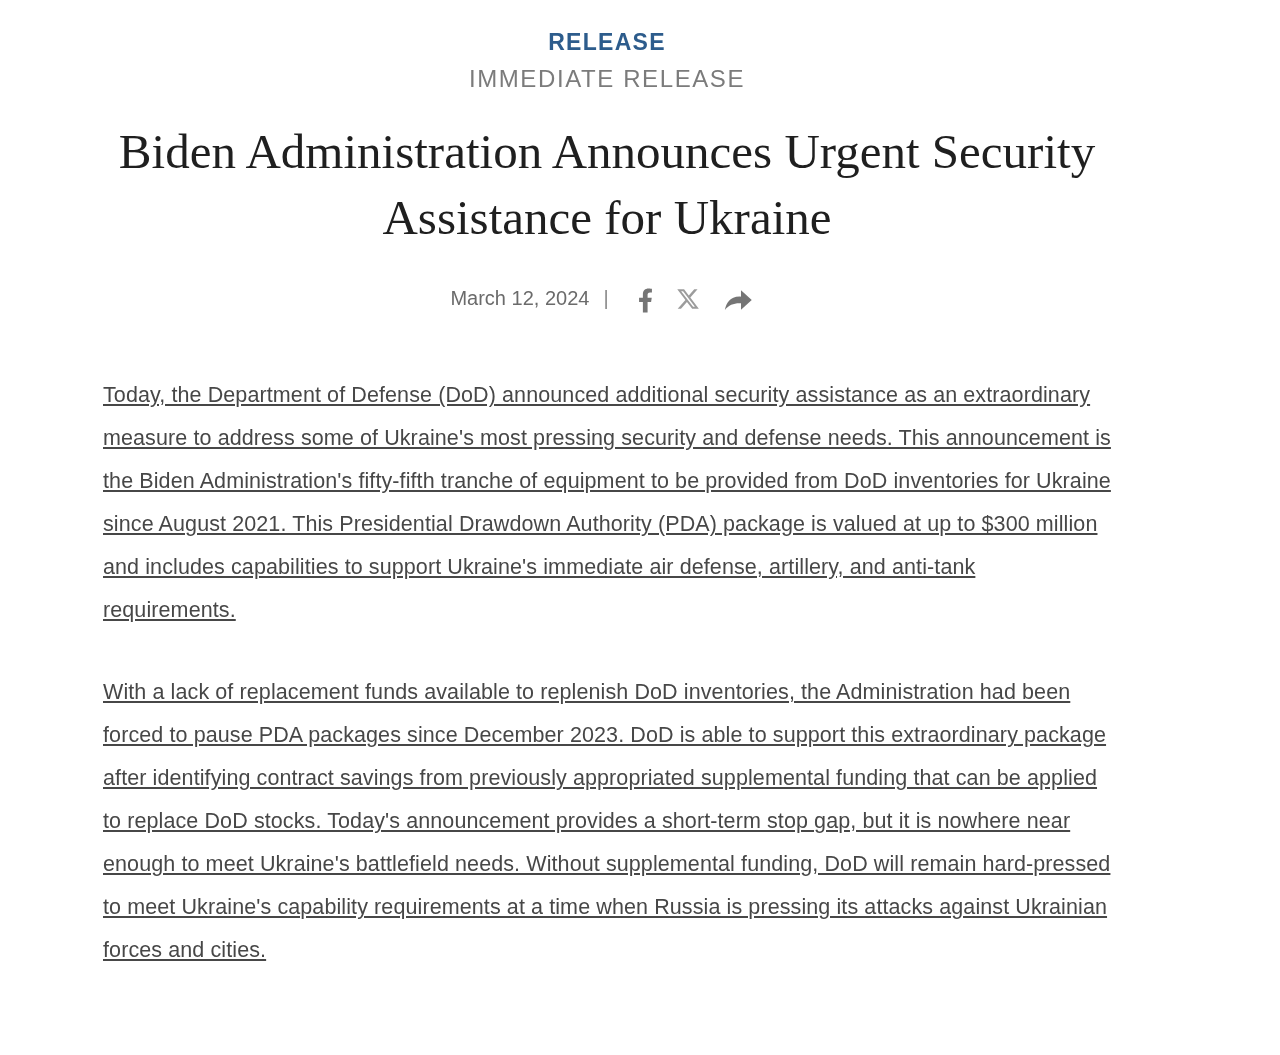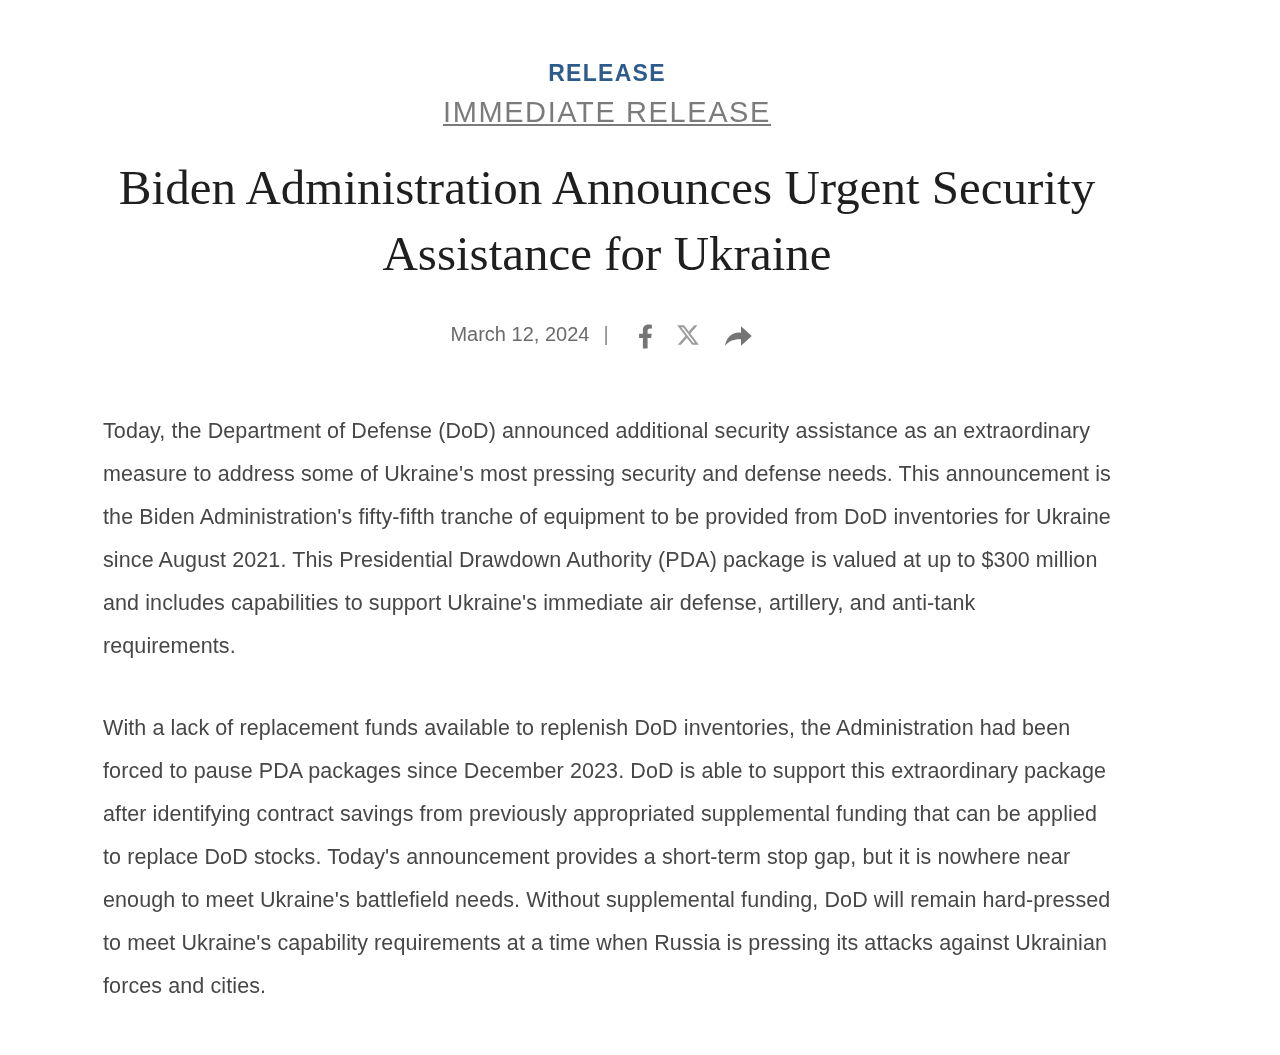--- a/index.html
+++ b/index.html
@@ -17,37 +17,36 @@
   body{
     width:1280px;
     min-height:1055px;
     background:#ffffff;
     font-family:"Liberation Sans", sans-serif;
     -webkit-font-smoothing:antialiased;
   }
   .page{
     width:1110px;
     margin-left:52px;
-    padding-top:60px;
+    padding-top:29px;
   }
   .kicker{
     text-align:center;
     font-size:23px;
     font-weight:700;
     letter-spacing:1.3px;
     color:var(--kicker-blue);
   }
   .subkicker{
     margin-top:9px;
     text-align:center;
-    font-size:29px;
+    font-size:24px;
     font-weight:400;
     letter-spacing:1.6px;
     color:var(--release-type-gray);
-    text-decoration:underline;
   }
   h1.title{
     margin:26px auto 1px;
     max-width:1110px;
     font-family:"Liberation Serif", serif;
     font-weight:400;
     font-size:49px;
     line-height:66px;
     text-align:center;
     color:var(--title-color);
@@ -80,20 +79,21 @@
   .article{
     width:1008px;
     margin:60px auto 0;
   }
   .article p{
     margin:0 0 39px 0;
     font-size:21.5px;
     line-height:43px;
     letter-spacing:0.1px;
     color:var(--body-text);
+    text-decoration:underline;
   }
 </style>
 </head>
 <body>
 
 <div class="page">
 
   <header>
     <div class="kicker">RELEASE</div>
 

